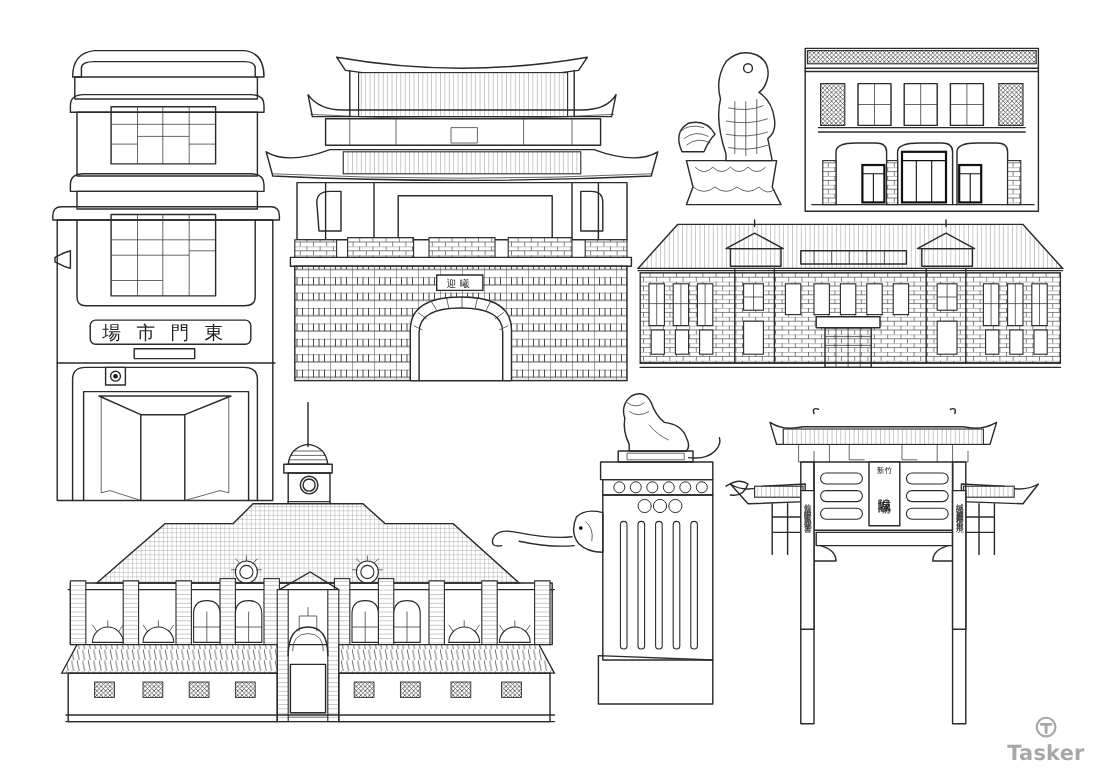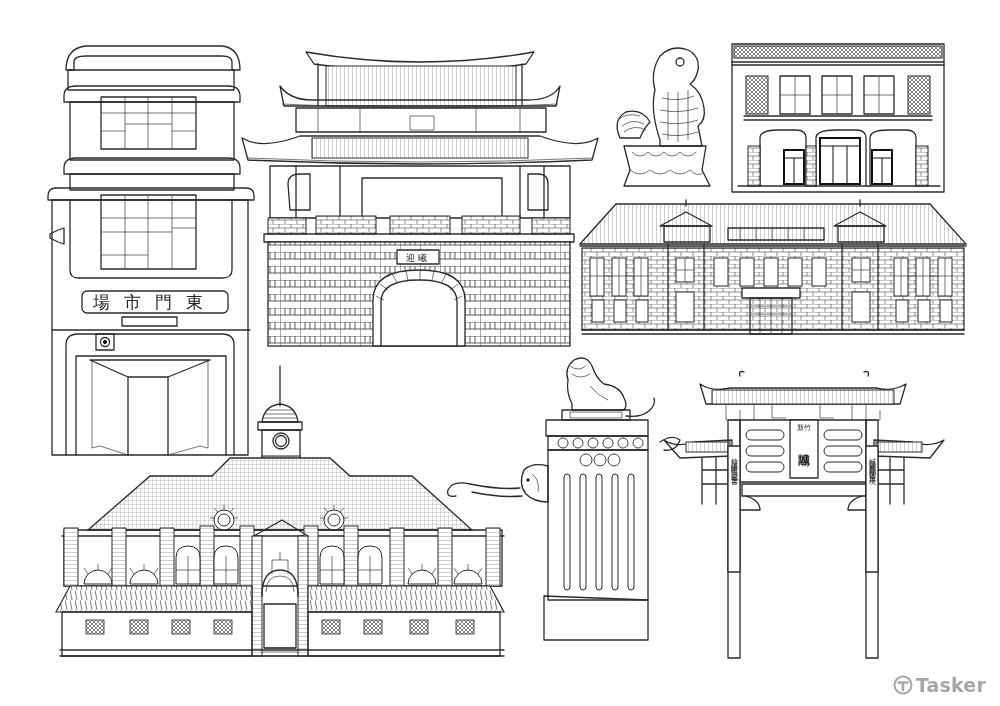--- a/index.html
+++ b/index.html
@@ -3,21 +3,21 @@
 <meta charset="utf-8">
 <style>
   html, body { margin: 0; padding: 0; background: #ffffff; }
   body { width: 1000px; height: 706px; position: relative; overflow: hidden; font-family: "DejaVu Sans", sans-serif; }
   .canvas { position: absolute; left: 0; top: 0; width: 1000px; height: 706px; }
   svg text { font-family: "DejaVu Sans", sans-serif; }
   .ln { fill: none; stroke: #2b2b2b; stroke-width: 1.3; stroke-linejoin: round; stroke-linecap: round; }
   .lnt { fill: none; stroke: #3a3a3a; stroke-width: 0.7; }
   .fw { fill: #ffffff; stroke: #2b2b2b; stroke-width: 1.3; stroke-linejoin: round; }
   .dk { fill: #111; stroke: #111; stroke-width: 1; }
-  .watermark { position: absolute; right: 14px; bottom: 10px; display: flex; align-items: center; gap: 3px; color: #a7a7a7; font-family: "DejaVu Sans", sans-serif; font-weight: bold; font-size: 19px; letter-spacing: 0.2px; }
+  .watermark { position: absolute; right: 14px; bottom: 10px; display: flex; align-items: center; gap: 3px; color: #a7a7a7; font-family: "DejaVu Sans", sans-serif; font-weight: bold; font-size: 19px; letter-spacing: 0.2px; flex-direction: column; }
   .wm-logo { width: 20px; height: 20px; }
 </style>
 </head>
 <body>
 
 <div class="canvas">
 <svg width="1000" height="706" viewBox="0 0 1000 706" xmlns="http://www.w3.org/2000/svg">
   <defs>
     <pattern id="brick" width="12" height="8" patternUnits="userSpaceOnUse">
       <rect width="12" height="8" fill="#fff"></rect>

